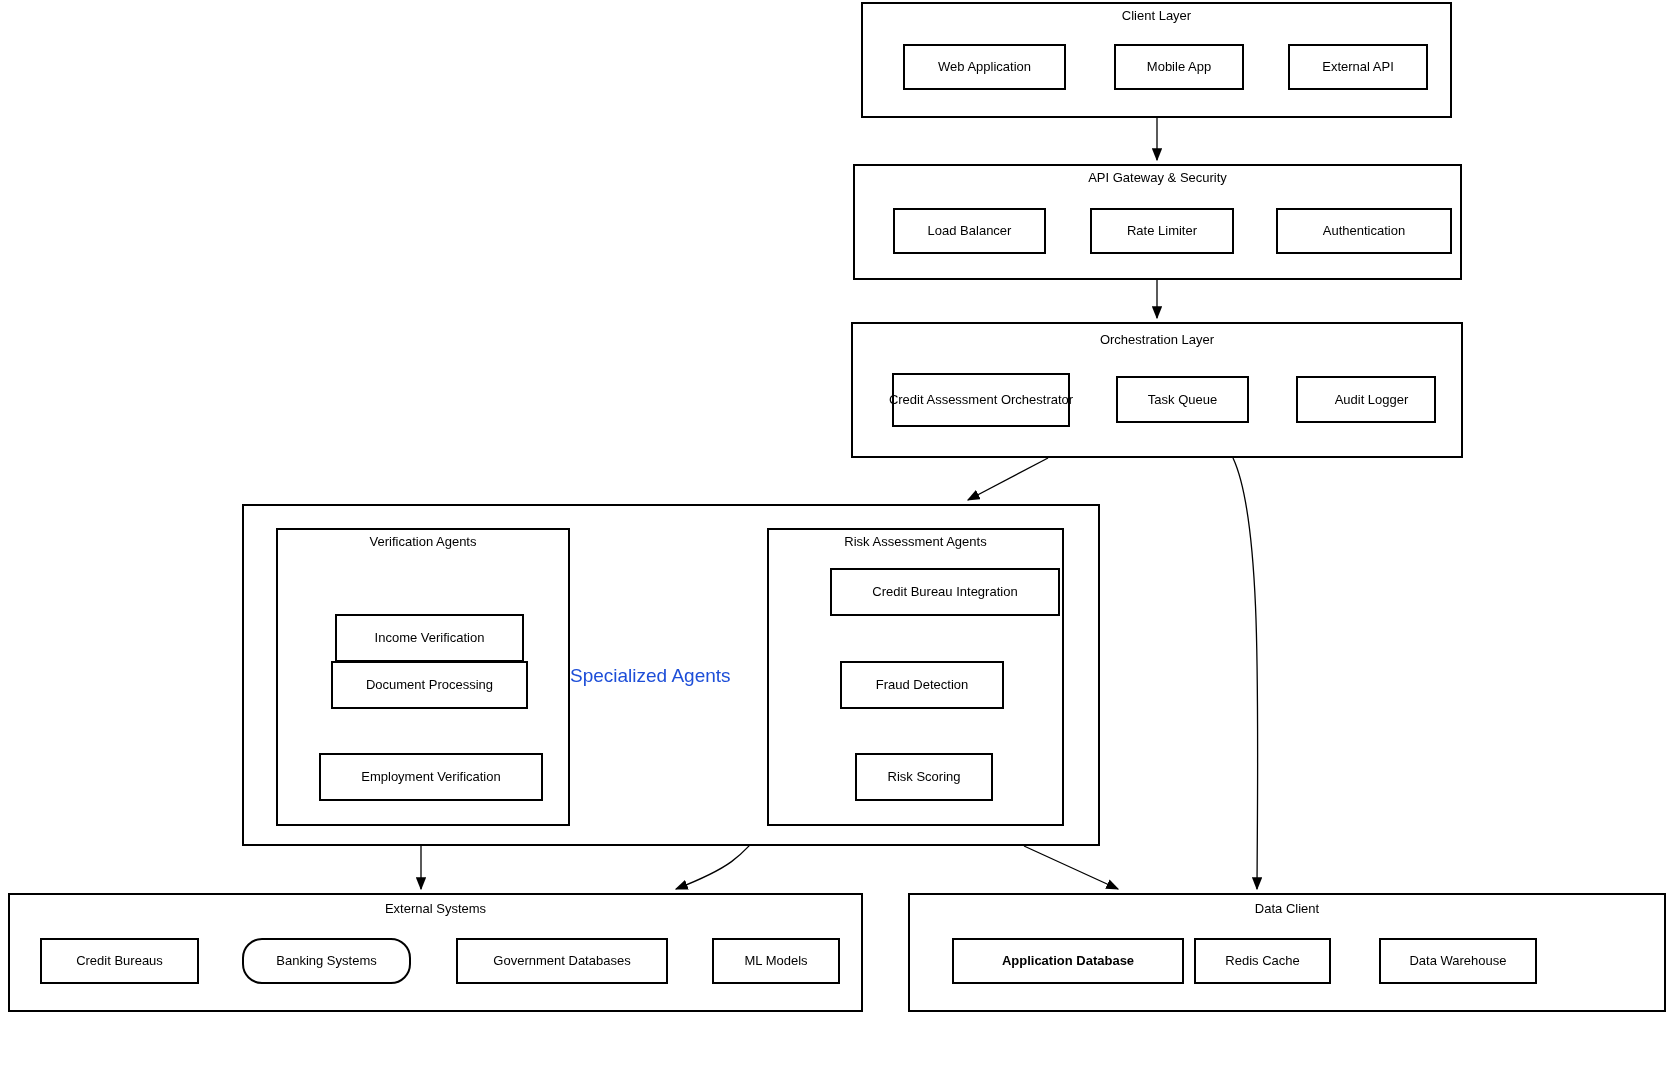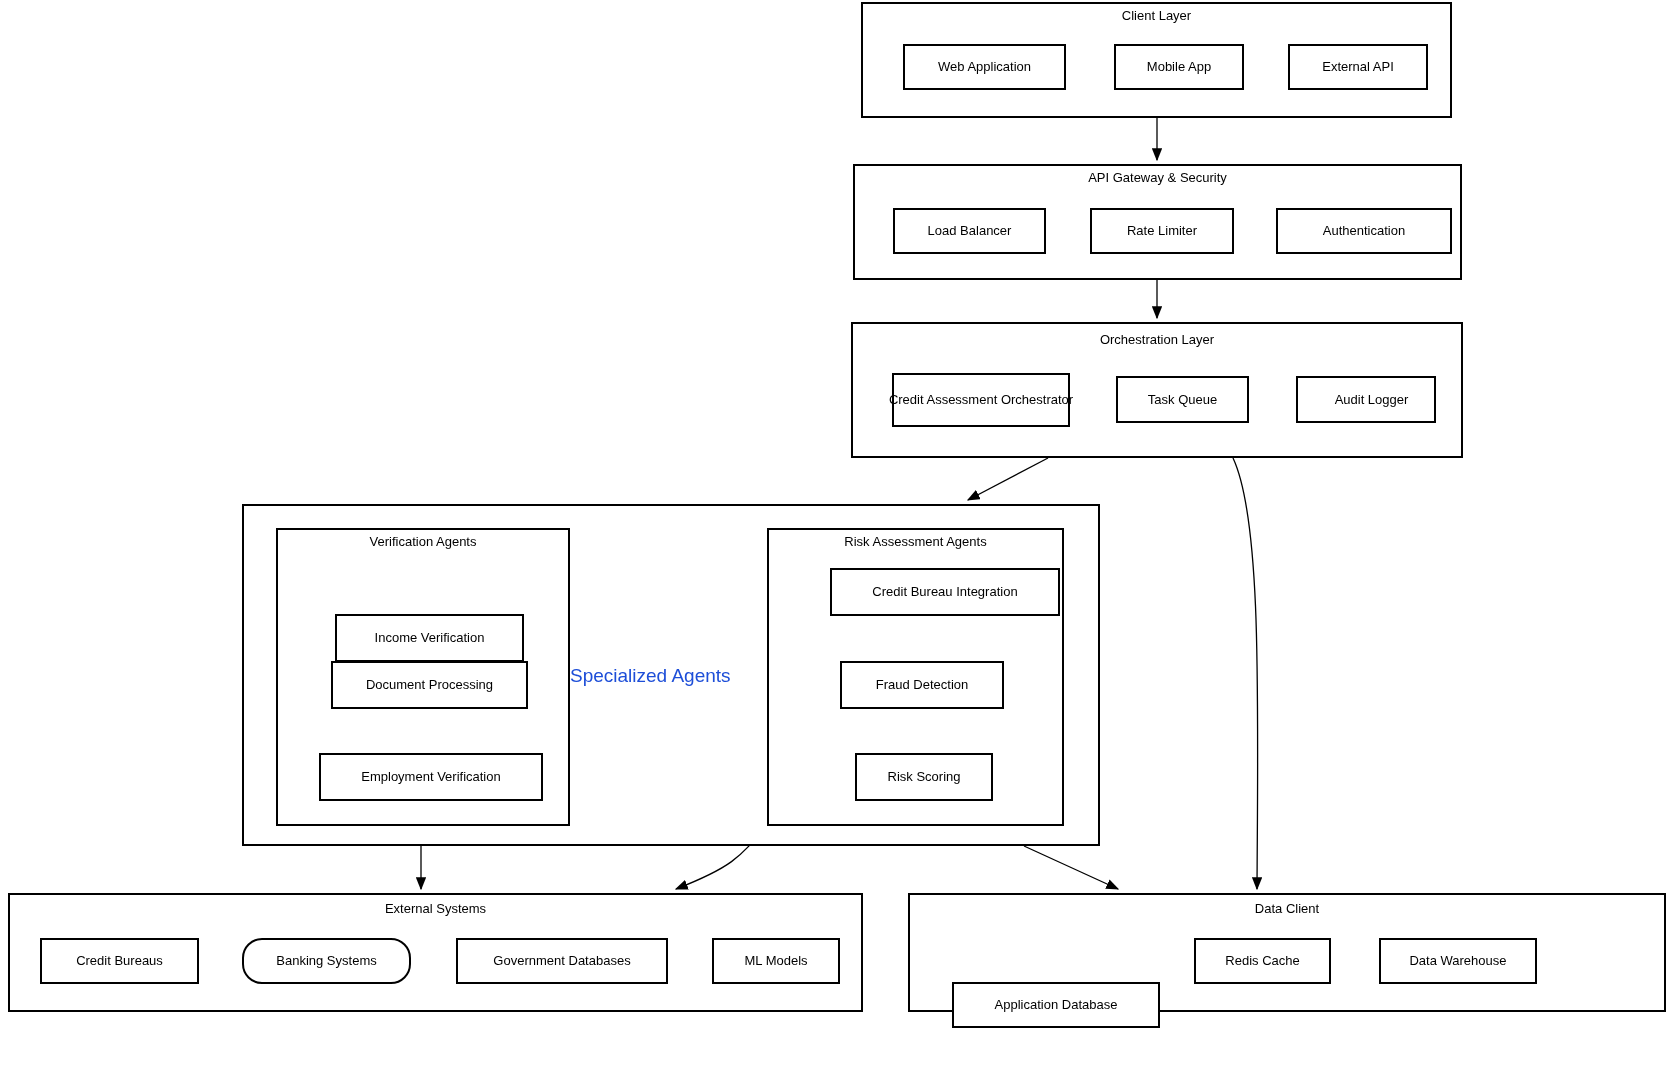--- a/index.html
+++ b/index.html
@@ -119,21 +119,21 @@
       <div class="node" style="left: 840px; top: 661px; width: 164px; height: 48px;">Fraud Detection</div>
       <div class="node" style="left: 855px; top: 753px; width: 138px; height: 48px;">Risk Scoring</div>
       <div class="layer" style="left: 8px; top: 893px; width: 855px; height: 119px;"></div>
       <div class="layer-title" style="left: 8px; top: 901px; width: 855px;">External Systems</div>
       <div class="node" style="left: 40px; top: 938px; width: 159px; height: 46px;">Credit Bureaus</div>
       <div class="node" style="left: 242px; top: 938px; width: 169px; height: 46px; border-radius: 20px;">Banking Systems</div>
       <div class="node" style="left: 456px; top: 938px; width: 212px; height: 46px;">Government Databases</div>
       <div class="node" style="left: 712px; top: 938px; width: 128px; height: 46px;">ML Models</div>
       <div class="layer" style="left: 908px; top: 893px; width: 758px; height: 119px;"></div>
       <div class="layer-title" style="left: 908px; top: 901px; width: 758px;">Data Client</div>
-      <div class="node" style="left: 952px; top: 982px; width: 208px; height: 46px;">Application Database</div>
+      <div class="node" style="left: 952px; top: 938px; width: 232px; height: 46px; font-weight: bold;">Application Database</div>
       <div class="node" style="left: 1194px; top: 938px; width: 137px; height: 46px;">Redis Cache</div>
       <div class="node" style="left: 1379px; top: 938px; width: 158px; height: 46px;">Data Warehouse</div>
     </div>
 
   <div id="labels-root">
       <div class="free-label" style="left: 570px; top: 668px; width: 200px;">Specialized Agents</div>
     </div>
 
 </div>
 

